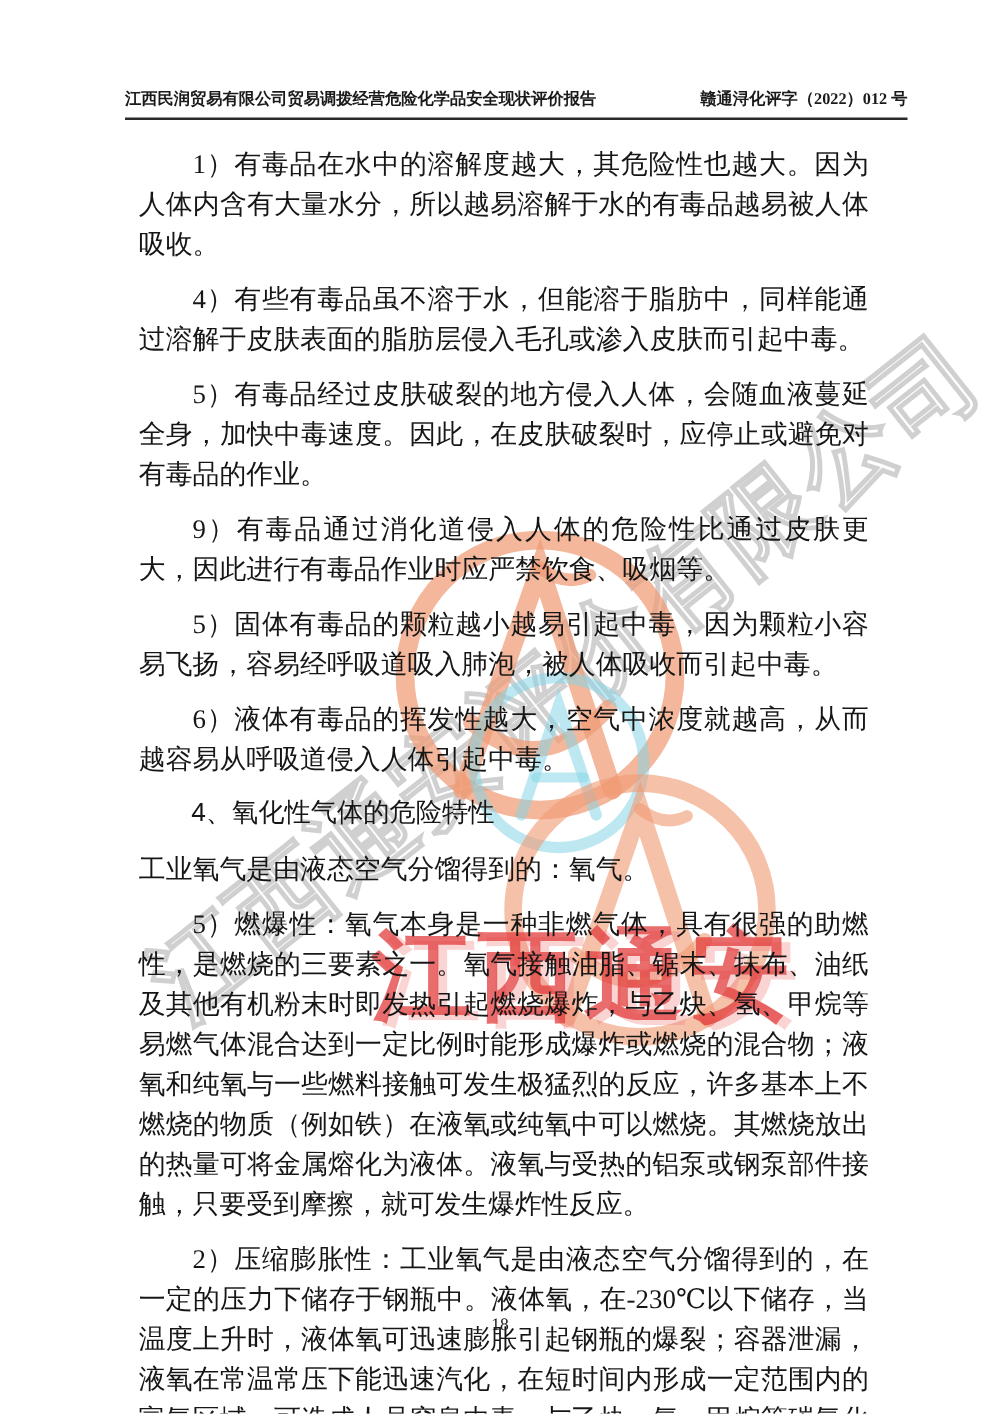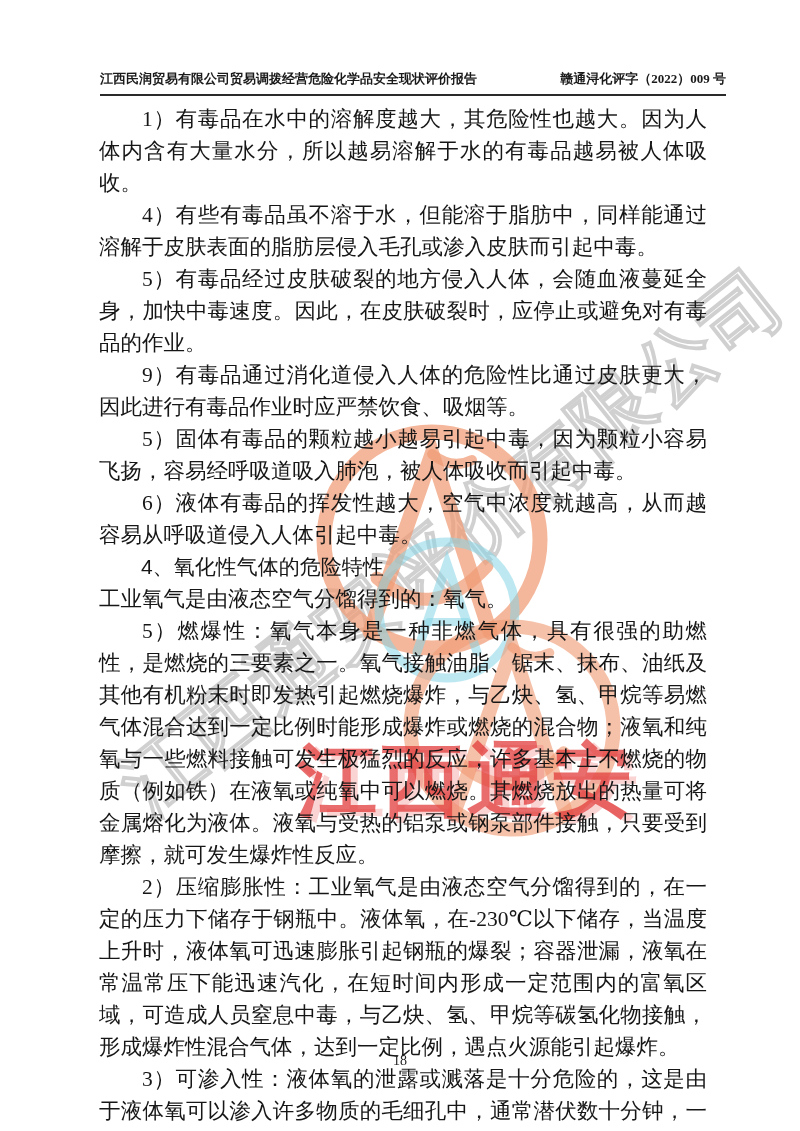--- a/index.html
+++ b/index.html
@@ -23,21 +23,21 @@
   }
   .wm{
     position:absolute;left:0;top:0;width:800px;height:1131px;z-index:1;
     pointer-events:none;
   }
   main.body{
     position:absolute;left:99px;top:103px;width:608px;
     font-size:21.5px;line-height:32px;text-align:justify;
     color:#161616;z-index:2;
   }
-  main.body p{margin:0;padding:0;text-indent:2em;}
+  main.body p{margin:12px;padding:0;text-indent:2em;}
   main.body p.flush{text-indent:0;}
   main.body p.heading{
     font-weight:normal;
     font-family:"Liberation Sans","DejaVu Sans",sans-serif;
     font-size:21px;
   }
   .pageno{
     position:absolute;left:0;top:1053px;width:800px;
     text-align:center;font-size:14px;color:#222;z-index:2;
   }
@@ -78,21 +78,21 @@
       <path d="M -55 38 Q 0 86 55 26" stroke-width="13"></path>
       <path d="M 0 -86 Q 20 -70 40 -80" stroke-width="10"></path>
     </g>
 
     <text class="red-wm" x="304" y="812" font-size="80" letter-spacing="5" fill="#f08080" fill-opacity="0.35">江西通安</text>
     <text class="red-wm" x="297" y="808" font-size="80" letter-spacing="5" fill="#e23c3c" fill-opacity="0.75">江西通安</text>
   </svg>
 
   <div class="hdr">
     <span>江西民润贸易有限公司贸易调拨经营危险化学品安全现状评价报告</span>
-    <span>赣通浔化评字（2022）009 号</span>
+    <span>赣通浔化评字（2022）012 号</span>
   </div>
   <div class="hdr-rule"></div>
 
   <main class="body">
     <p class="indent">1）有毒品在水中的溶解度越大，其危险性也越大。因为人体内含有大量水分，所以越易溶解于水的有毒品越易被人体吸收。</p>
     <p class="indent">4）有些有毒品虽不溶于水，但能溶于脂肪中，同样能通过溶解于皮肤表面的脂肪层侵入毛孔或渗入皮肤而引起中毒。</p>
     <p class="indent">5）有毒品经过皮肤破裂的地方侵入人体，会随血液蔓延全身，加快中毒速度。因此，在皮肤破裂时，应停止或避免对有毒品的作业。</p>
     <p class="indent">9）有毒品通过消化道侵入人体的危险性比通过皮肤更大，因此进行有毒品作业时应严禁饮食、吸烟等。</p>
     <p class="indent">5）固体有毒品的颗粒越小越易引起中毒，因为颗粒小容易飞扬，容易经呼吸道吸入肺泡，被人体吸收而引起中毒。</p>
     <p class="indent">6）液体有毒品的挥发性越大，空气中浓度就越高，从而越容易从呼吸道侵入人体引起中毒。</p>

